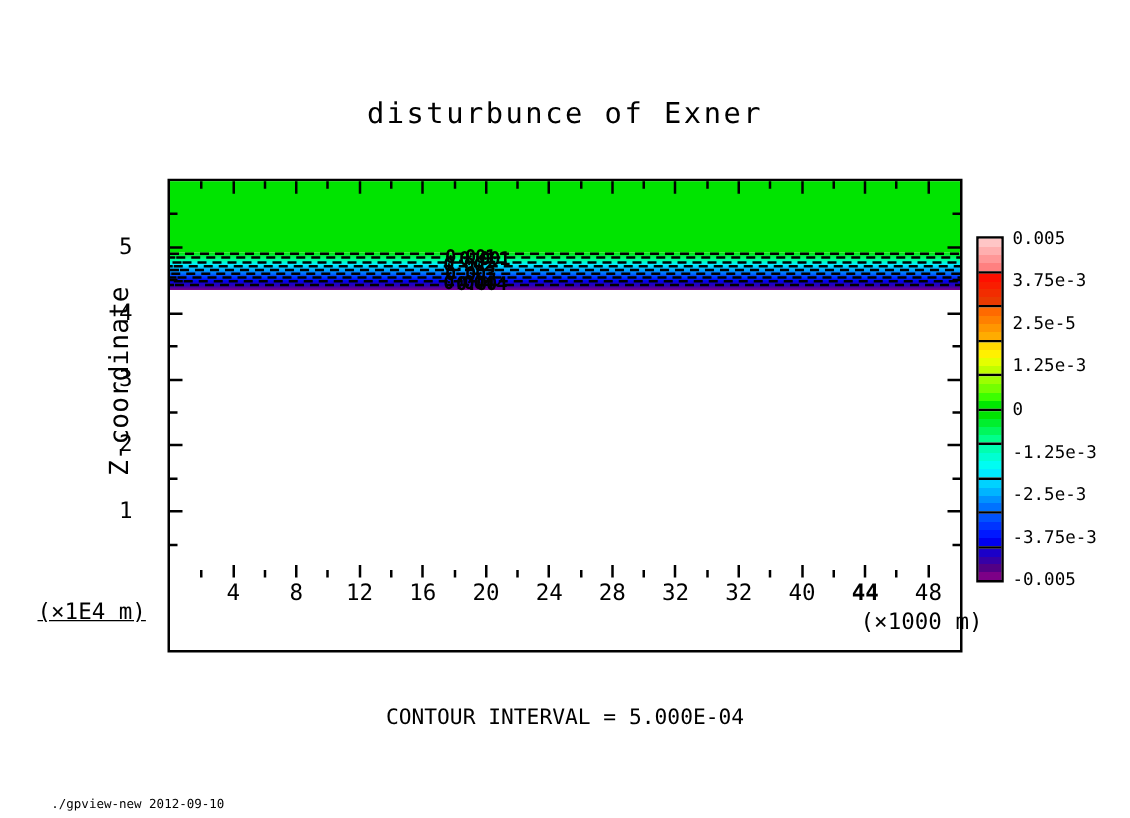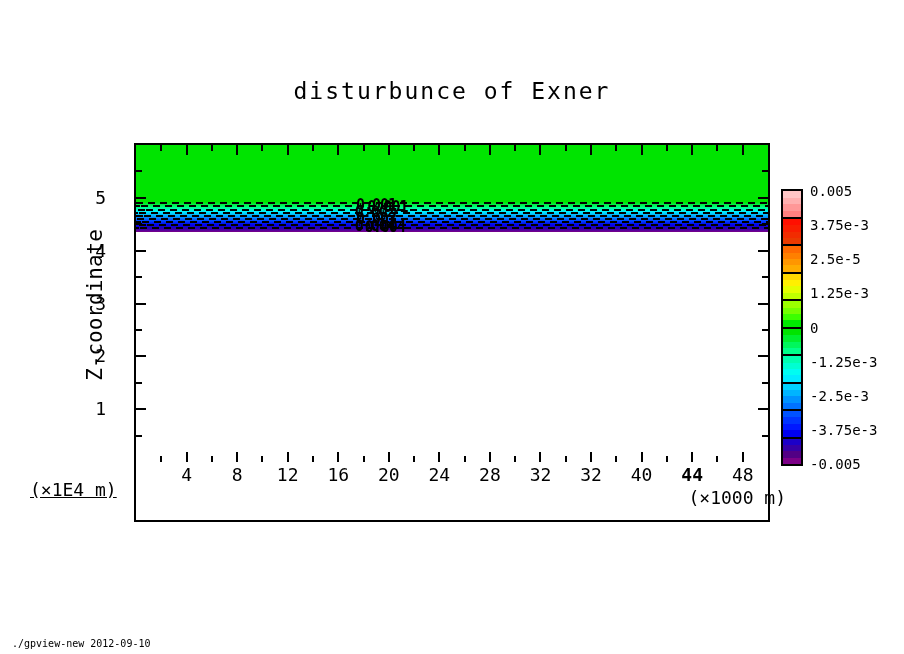--- a/index.html
+++ b/index.html
@@ -54,21 +54,21 @@
   .cb-label{
     position:absolute;left:810px;font-size:14px;height:18px;
     line-height:18px;white-space:nowrap;
   }
   #contour-interval-text{
     left:134px;top:564px;width:636px;text-align:center;
     font-size:17px;white-space:nowrap;
   }
   #time-label{left:632px;top:592px;font-size:17px;white-space:nowrap;}
   .footer{top:638px;font-size:10px;white-space:nowrap;}
-  #footer-left{left:12px;text-align:center;}
+  #footer-left{left:41px;text-align:center;}
   #footer-right{right:26px;text-align:right;}
 </style>
 </head>
 <body>
 
 <div id="canvas">
   <div id="chart-title" class="abs">disturbunce of Exner</div>
 
   <div id="plot-area" class="abs">
       <div style="position: absolute; left: 0px; top: 0px; width: 632px; height: 57.06px; background: rgb(0, 228, 0);"></div>
@@ -171,20 +171,21 @@
       <div class="cb-block" style="background: linear-gradient(rgb(255, 106, 0) 0px, rgb(255, 106, 0) 25%, rgb(255, 128, 0) 25%, rgb(255, 128, 0) 50%, rgb(255, 150, 0) 50%, rgb(255, 150, 0) 75%, rgb(255, 172, 0) 75%, rgb(255, 172, 0) 100%); border-bottom: 2px solid rgb(0, 0, 0);"></div>
       <div class="cb-block" style="background: linear-gradient(rgb(255, 216, 0) 0px, rgb(255, 216, 0) 25%, rgb(255, 240, 0) 25%, rgb(255, 240, 0) 50%, rgb(228, 255, 0) 50%, rgb(228, 255, 0) 75%, rgb(192, 255, 0) 75%, rgb(192, 255, 0) 100%); border-bottom: 2px solid rgb(0, 0, 0);"></div>
       <div class="cb-block" style="background: linear-gradient(rgb(156, 255, 0) 0px, rgb(156, 255, 0) 25%, rgb(116, 255, 0) 25%, rgb(116, 255, 0) 50%, rgb(60, 255, 0) 50%, rgb(60, 255, 0) 75%, rgb(0, 233, 0) 75%, rgb(0, 233, 0) 100%); border-bottom: 2px solid rgb(0, 0, 0);"></div>
       <div class="cb-block" style="background: linear-gradient(rgb(0, 228, 0) 0px, rgb(0, 228, 0) 25%, rgb(0, 239, 46) 25%, rgb(0, 239, 46) 50%, rgb(0, 247, 92) 50%, rgb(0, 247, 92) 75%, rgb(0, 255, 138) 75%, rgb(0, 255, 138) 100%); border-bottom: 2px solid rgb(0, 0, 0);"></div>
       <div class="cb-block" style="background: linear-gradient(rgb(0, 255, 176) 0px, rgb(0, 255, 176) 25%, rgb(0, 255, 210) 25%, rgb(0, 255, 210) 50%, rgb(0, 253, 242) 50%, rgb(0, 253, 242) 75%, rgb(0, 236, 255) 75%, rgb(0, 236, 255) 100%); border-bottom: 2px solid rgb(0, 0, 0);"></div>
       <div class="cb-block" style="background: linear-gradient(rgb(0, 210, 255) 0px, rgb(0, 210, 255) 25%, rgb(0, 180, 255) 25%, rgb(0, 180, 255) 50%, rgb(0, 146, 255) 50%, rgb(0, 146, 255) 75%, rgb(0, 114, 255) 75%, rgb(0, 114, 255) 100%); border-bottom: 2px solid rgb(0, 0, 0);"></div>
       <div class="cb-block" style="background: linear-gradient(rgb(0, 82, 255) 0px, rgb(0, 82, 255) 25%, rgb(0, 52, 255) 25%, rgb(0, 52, 255) 50%, rgb(0, 24, 255) 50%, rgb(0, 24, 255) 75%, rgb(0, 0, 240) 75%, rgb(0, 0, 240) 100%); border-bottom: 2px solid rgb(0, 0, 0);"></div>
       <div class="cb-block" style="background: linear-gradient(rgb(28, 0, 200) 0px, rgb(28, 0, 200) 25%, rgb(54, 0, 166) 25%, rgb(54, 0, 166) 50%, rgb(82, 0, 133) 50%, rgb(82, 0, 133) 75%, rgb(124, 0, 135) 75%, rgb(124, 0, 135) 100%);"></div>
     </div>
 
+  <div id="contour-interval-text" class="abs">CONTOUR INTERVAL = 5.000E-04</div>
 
   <div id="footer-left" class="abs footer">./gpview-new  2012-09-10</div>
 <div class="xticklabel" style="position: absolute; left: 164.56px;">4</div>
     <div class="xticklabel" style="position: absolute; left: 215.12px;">8</div>
     <div class="xticklabel" style="position: absolute; left: 265.68px;">12</div>
     <div class="xticklabel" style="position: absolute; left: 316.24px;">16</div>
     <div class="xticklabel" style="position: absolute; left: 366.8px;">20</div>
     <div class="xticklabel" style="position: absolute; left: 417.36px;">24</div>
     <div class="xticklabel" style="position: absolute; left: 467.92px;">28</div>
     <div class="xticklabel" style="position: absolute; left: 518.48px;">32</div>

